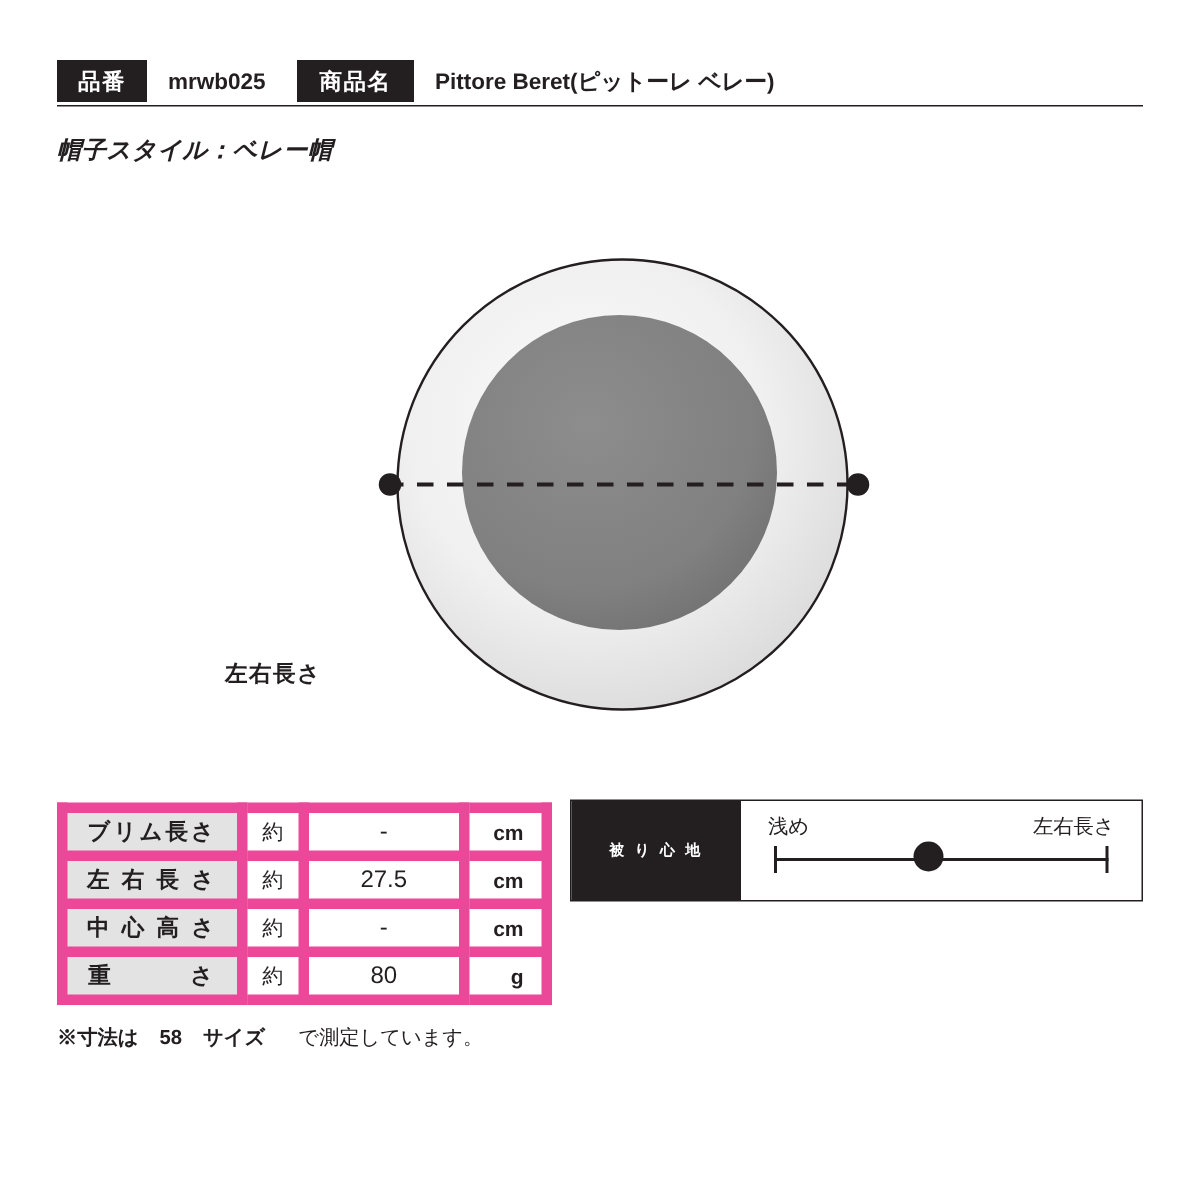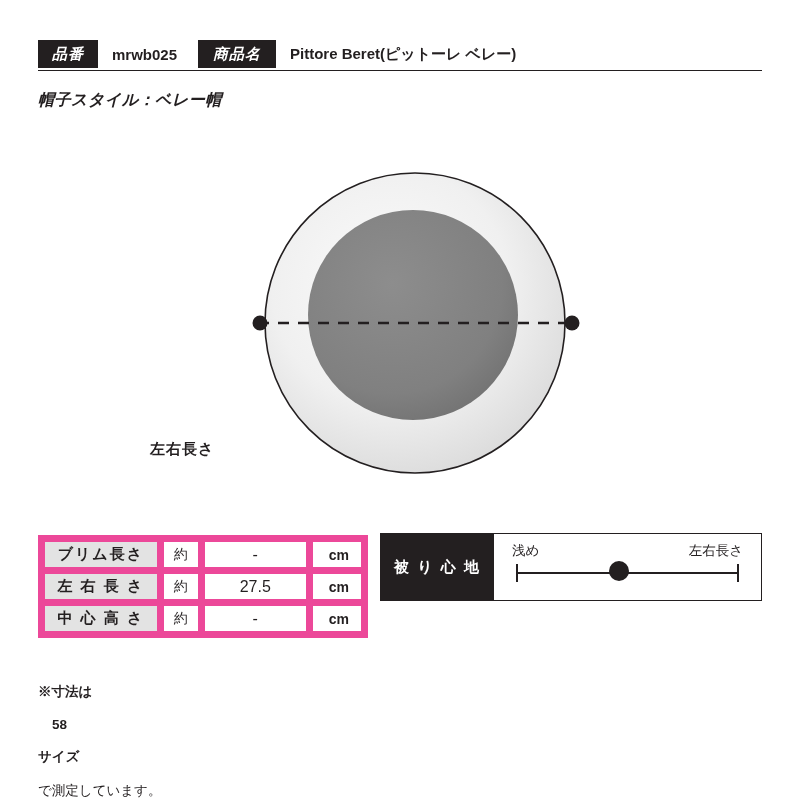--- a/index.html
+++ b/index.html
@@ -34,21 +34,20 @@
     background: #231f20;
     color: #ffffff;
     font-size: 15px;
     font-weight: bold;
     letter-spacing: 1px;
     display: flex;
     align-items: center;
     justify-content: center;
     height: 28px;
     box-sizing: border-box;
-    font-style: italic;
   }
   .hdr-label.code { width: 60px; }
   .hdr-label.name { width: 78px; }
   .hdr-value {
     font-size: 15px;
     color: #231f20;
     display: flex;
     align-items: center;
     padding-left: 14px;
     padding-right: 10px;
@@ -140,23 +139,22 @@
   }
 
   .note {
     position: absolute;
     left: 38px;
     top: 683px;
     font-size: 13.5px;
     color: #231f20;
     display: flex;
     align-items: baseline;
-    gap: 16px;
+    gap: 0;
     white-space: nowrap;
-    flex-direction: column;
   }
   .note .n-pre { font-weight: bold; }
   .note .n-num { font-weight: bold; padding: 0 14px; }
   .note .n-mid { font-weight: bold; padding-right: 22px; }
   .note .n-post { }
 
   
   .fit-block {
     position: absolute;
     left: 380px;
@@ -164,21 +162,21 @@
     width: 382px;
     height: 68px;
     border: 1px solid #231f20;
     box-sizing: border-box;
     display: flex;
   }
   .fit-label {
     width: 113px;
     background: #231f20;
     color: #ffffff;
-    font-size: 15px;
+    font-size: 10px;
     font-weight: bold;
     letter-spacing: 2px;
     display: flex;
     align-items: center;
     justify-content: center;
     box-sizing: border-box;
   }
   .fit-scale {
     position: relative;
     flex: 1;
@@ -271,20 +269,26 @@
         <td class="approx">約</td>
         <td class="val">27.5</td>
         <td class="unit">cm</td>
       </tr>
       <tr>
         <td class="lbl">中 心 高 さ</td>
         <td class="approx">約</td>
         <td class="val">-</td>
         <td class="unit">cm</td>
       </tr>
+      <tr>
+        <td class="lbl">重　　　さ</td>
+        <td class="approx">約</td>
+        <td class="val">80</td>
+        <td class="unit">g</td>
+      </tr>
     </tbody>
   </table>
 
   <div class="note">
     <span class="n-pre">※寸法は</span>
     <span class="n-num">58</span>
     <span class="n-mid">サイズ</span>
     <span class="n-post">で測定しています。</span>
   </div>
 

